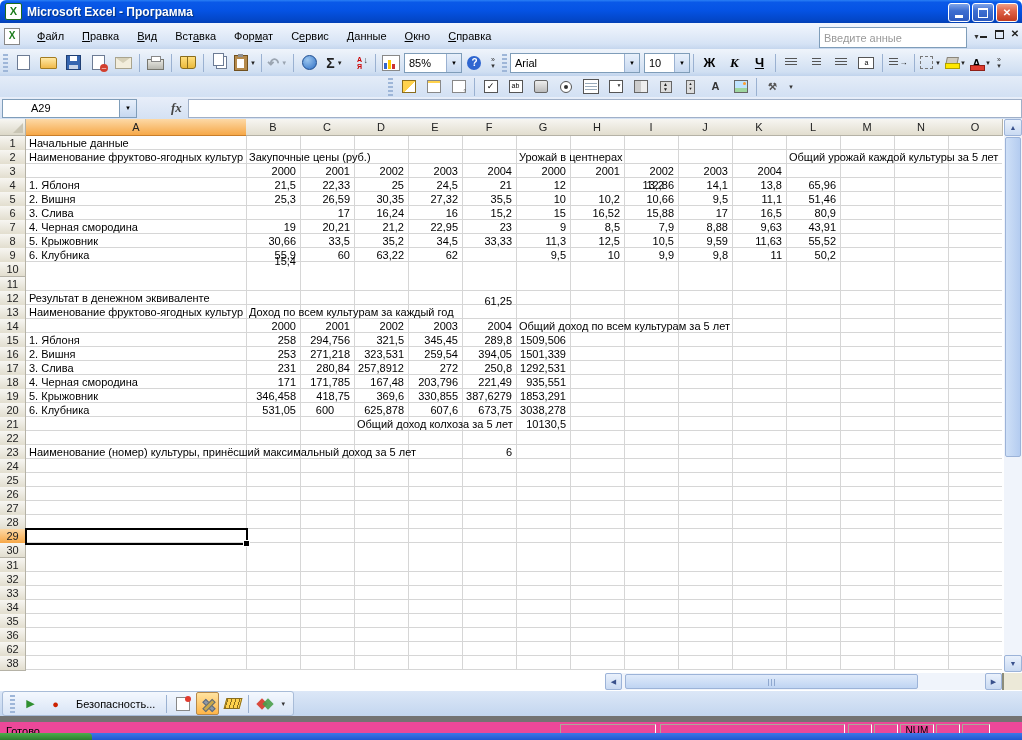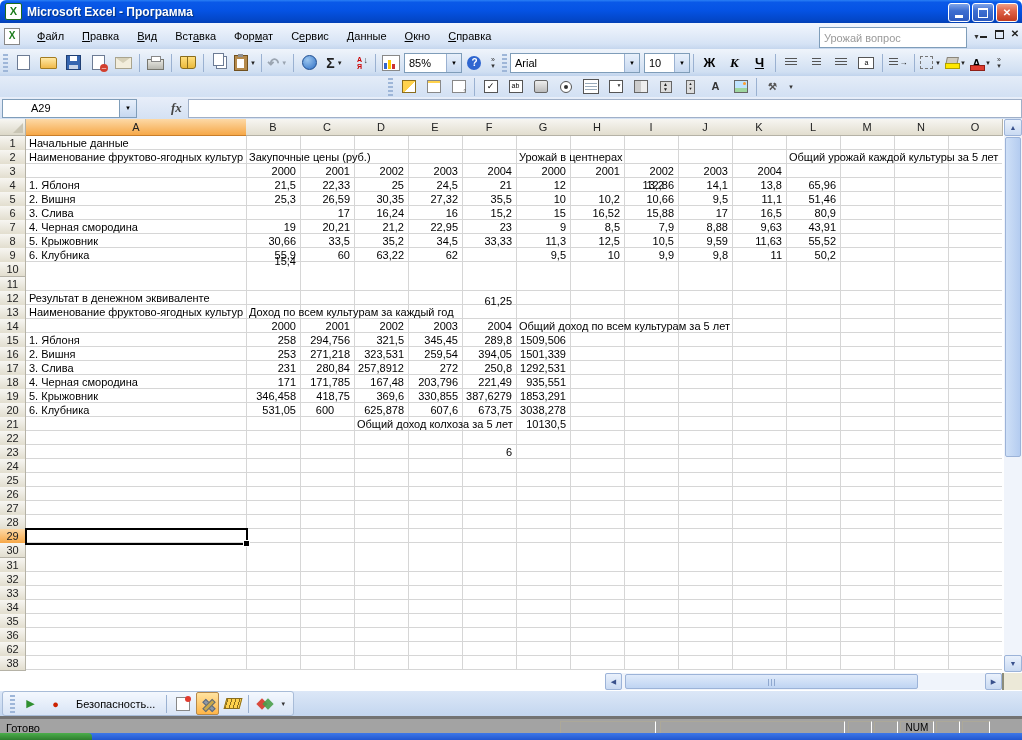--- a/index.html
+++ b/index.html
@@ -182,22 +182,22 @@
   .mi-cross:before,.mi-cross:after{content:"";position:absolute;left:1px;top:6px;width:12px;height:3px;background:#8d98a8;border:1px solid #5f6a7a;}
   .mi-cross:before{transform:rotate(45deg);}
   .mi-cross:after{transform:rotate(-45deg);background:#c9a84c;}
   .mi-ruler{width:14px;height:9px;background:#ffd24d;border:1px solid #8a6d1d;transform:skewX(-15deg);
      background-image:repeating-linear-gradient(90deg,#8a6d1d 0 1px,transparent 1px 4px);}
   .mi-vslogo{width:14px;height:12px;}
   .mi-vslogo:before,.mi-vslogo:after{content:"";position:absolute;width:8px;height:8px;transform:rotate(45deg);top:2px;}
   .mi-vslogo:before{left:0;background:#d94a3c;}
   .mi-vslogo:after{left:6px;background:#4a9e4a;opacity:.9;}
   
-  .statusbar{position:absolute;left:0;top:716px;width:1022px;height:17px;background:#a3a3a3;
-     border-top:3px solid #737373;display:flex;align-items:center;font-size:11px;}
+  .statusbar{position:absolute;left:0;top:716px;width:1022px;height:17px;background:#ec4899;
+     border-top:6px solid #737373;display:flex;align-items:center;font-size:11px;}
   .status-text{margin-left:6px;}
   .spanel{position:absolute;top:2px;height:13px;box-sizing:border-box;border:1px solid;
      border-color:#aca899 #fff #fff #aca899;font-size:10px;text-align:center;line-height:12px;}
   
   .taskbar{position:absolute;left:0;top:733px;width:1022px;height:7px;background:linear-gradient(180deg,#3e77e8,#2257cf);}
   .startbtn{position:absolute;left:0;top:0;width:92px;height:7px;background:linear-gradient(180deg,#4cae4c,#2e7d2e);border-radius:0 4px 0 0;}
 </style>
 </head>
 <body>
 
@@ -223,21 +223,21 @@
         <span class="menu-item"><u>Ф</u>айл</span>
         <span class="menu-item"><u>П</u>равка</span>
         <span class="menu-item"><u>В</u>ид</span>
         <span class="menu-item">Вст<u>а</u>вка</span>
         <span class="menu-item">Фор<u>м</u>ат</span>
         <span class="menu-item">С<u>е</u>рвис</span>
         <span class="menu-item"><u>Д</u>анные</span>
         <span class="menu-item"><u>О</u>кно</span>
         <span class="menu-item"><u>С</u>правка</span>
       </span>
-    <span class="question-box">Урожай вопрос</span>
+    <span class="question-box">Введите анные</span>
     <span class="question-dd">▼</span>
     <span class="book-btns">
       <span class="bbtn">
           <span class="bmin"></span>
         </span>
       <span class="bbtn">
           <span class="bres"></span>
         </span>
       <span class="bbtn">✕</span>
     </span>
@@ -628,20 +628,21 @@
       <span class="cellspan" style="left: 516px; top: 270.9px; width: 50px; text-align: right;">1853,291</span>
       <span class="cellspan" style="left: 29px; top: 284.95px;">6. Клубника</span>
       <span class="cellspan" style="left: 246px; top: 284.95px; width: 50px; text-align: right;">531,05</span>
       <span class="cellspan" style="left: 300px; top: 284.95px; width: 50px; text-align: center;">600</span>
       <span class="cellspan" style="left: 354px; top: 284.95px; width: 50px; text-align: right;">625,878</span>
       <span class="cellspan" style="left: 408px; top: 284.95px; width: 50px; text-align: right;">607,6</span>
       <span class="cellspan" style="left: 462px; top: 284.95px; width: 50px; text-align: right;">673,75</span>
       <span class="cellspan" style="left: 516px; top: 284.95px; width: 50px; text-align: right;">3038,278</span>
       <span class="cellspan" style="left: 357px; top: 299px;">Общий доход колхоза за 5 лет</span>
       <span class="cellspan" style="left: 516px; top: 299px; width: 50px; text-align: right;">10130,5</span>
+      <span class="cellspan" style="left: 29px; top: 327.1px;">Наименование (номер) культуры, принёсший максимальный доход за 5 лет</span>
       <span class="cellspan" style="left: 462px; top: 327.1px; width: 50px; text-align: right;">6</span>
       <div id="selection" style="left: 25px; top: 409.4px; width: 223px; height: 17.05px;">
         <span class="handle"></span>
       </div>
     </div>
   <div class="vscroll">
     <span class="sbtn" style="left:0;top:0">▲</span>
     <span class="vthumb" style="top:18px;height:320px"></span>
     <span class="sbtn" style="left:0;top:536px">▼</span>
   </div>

